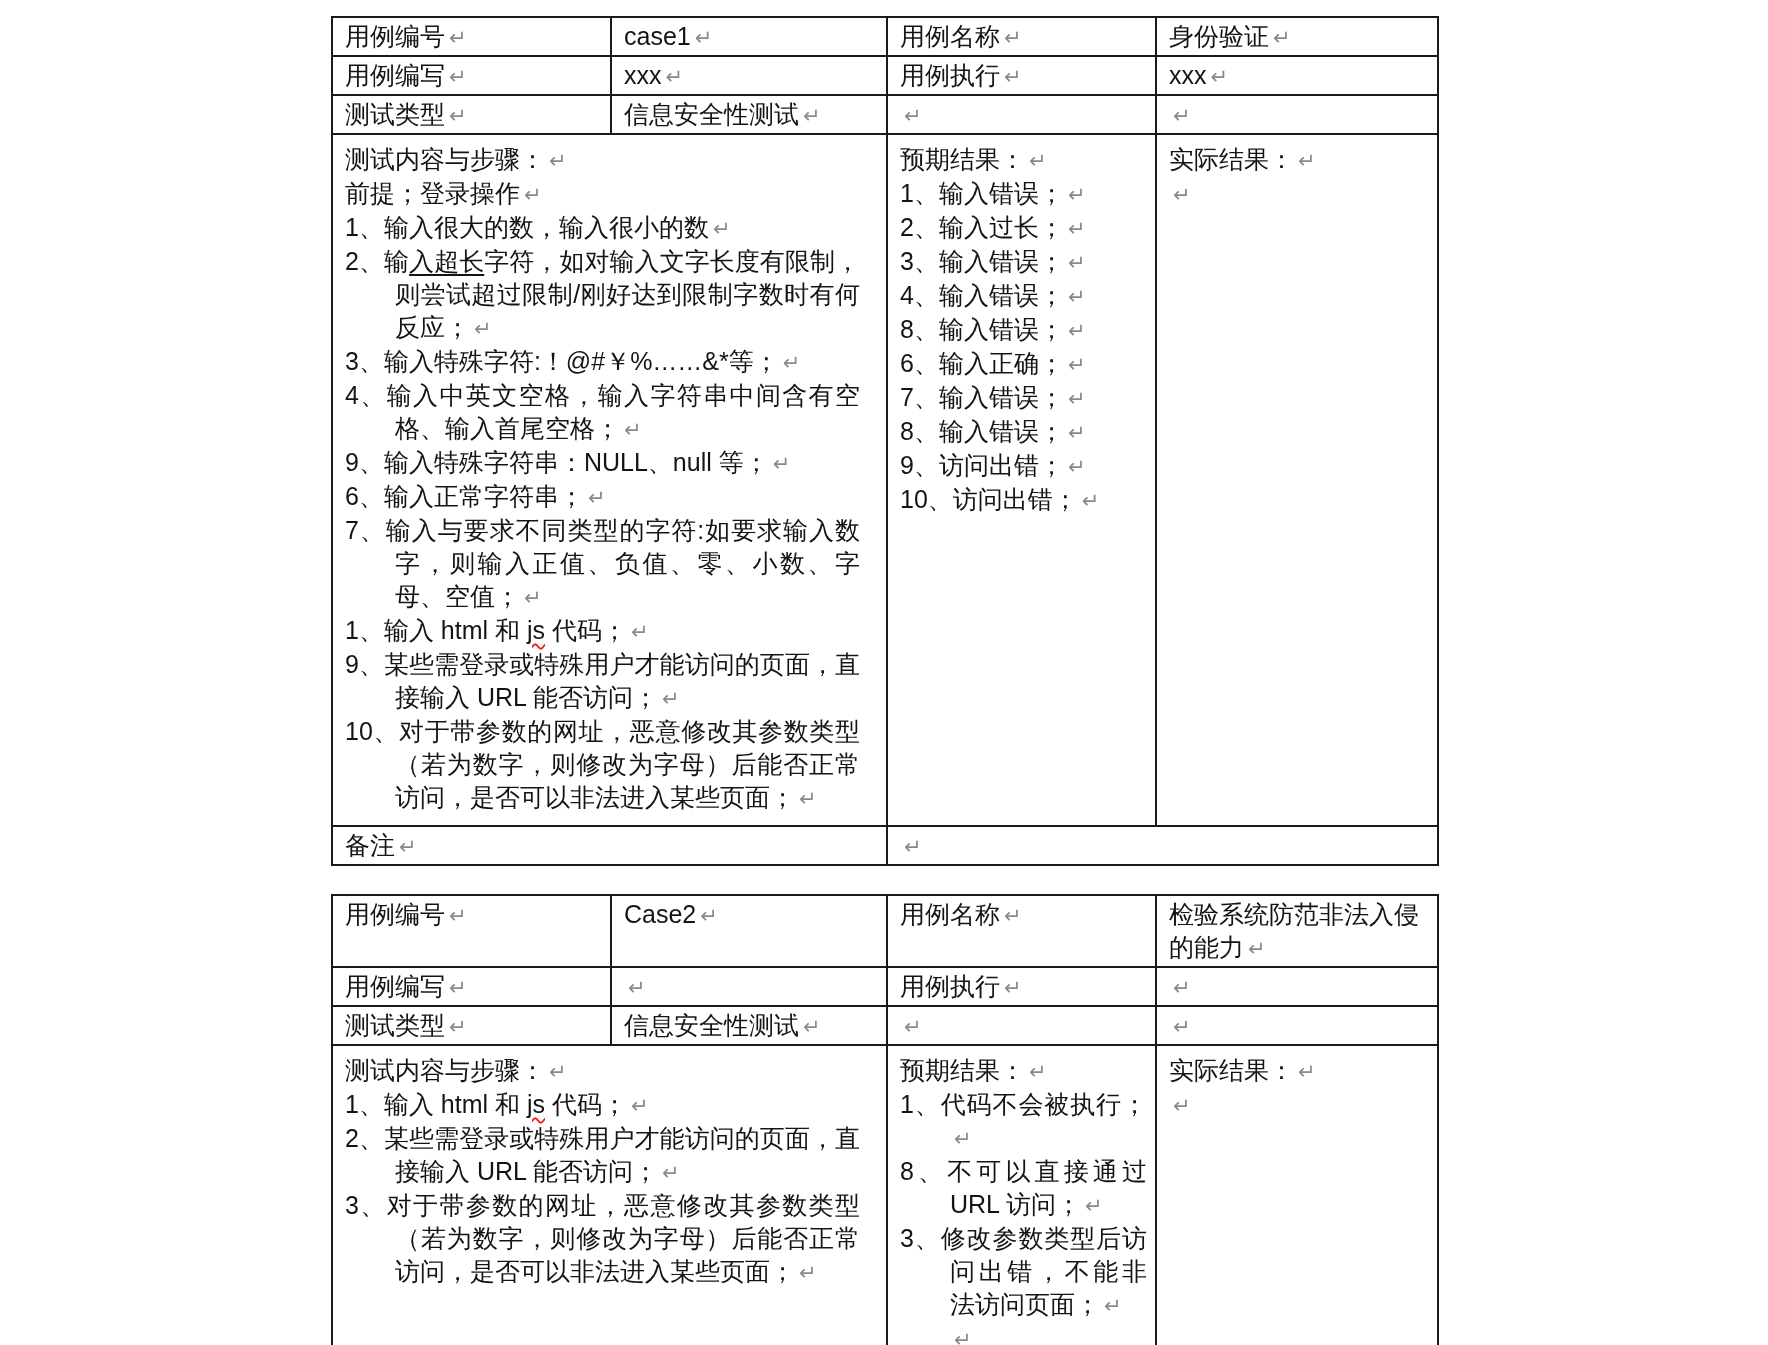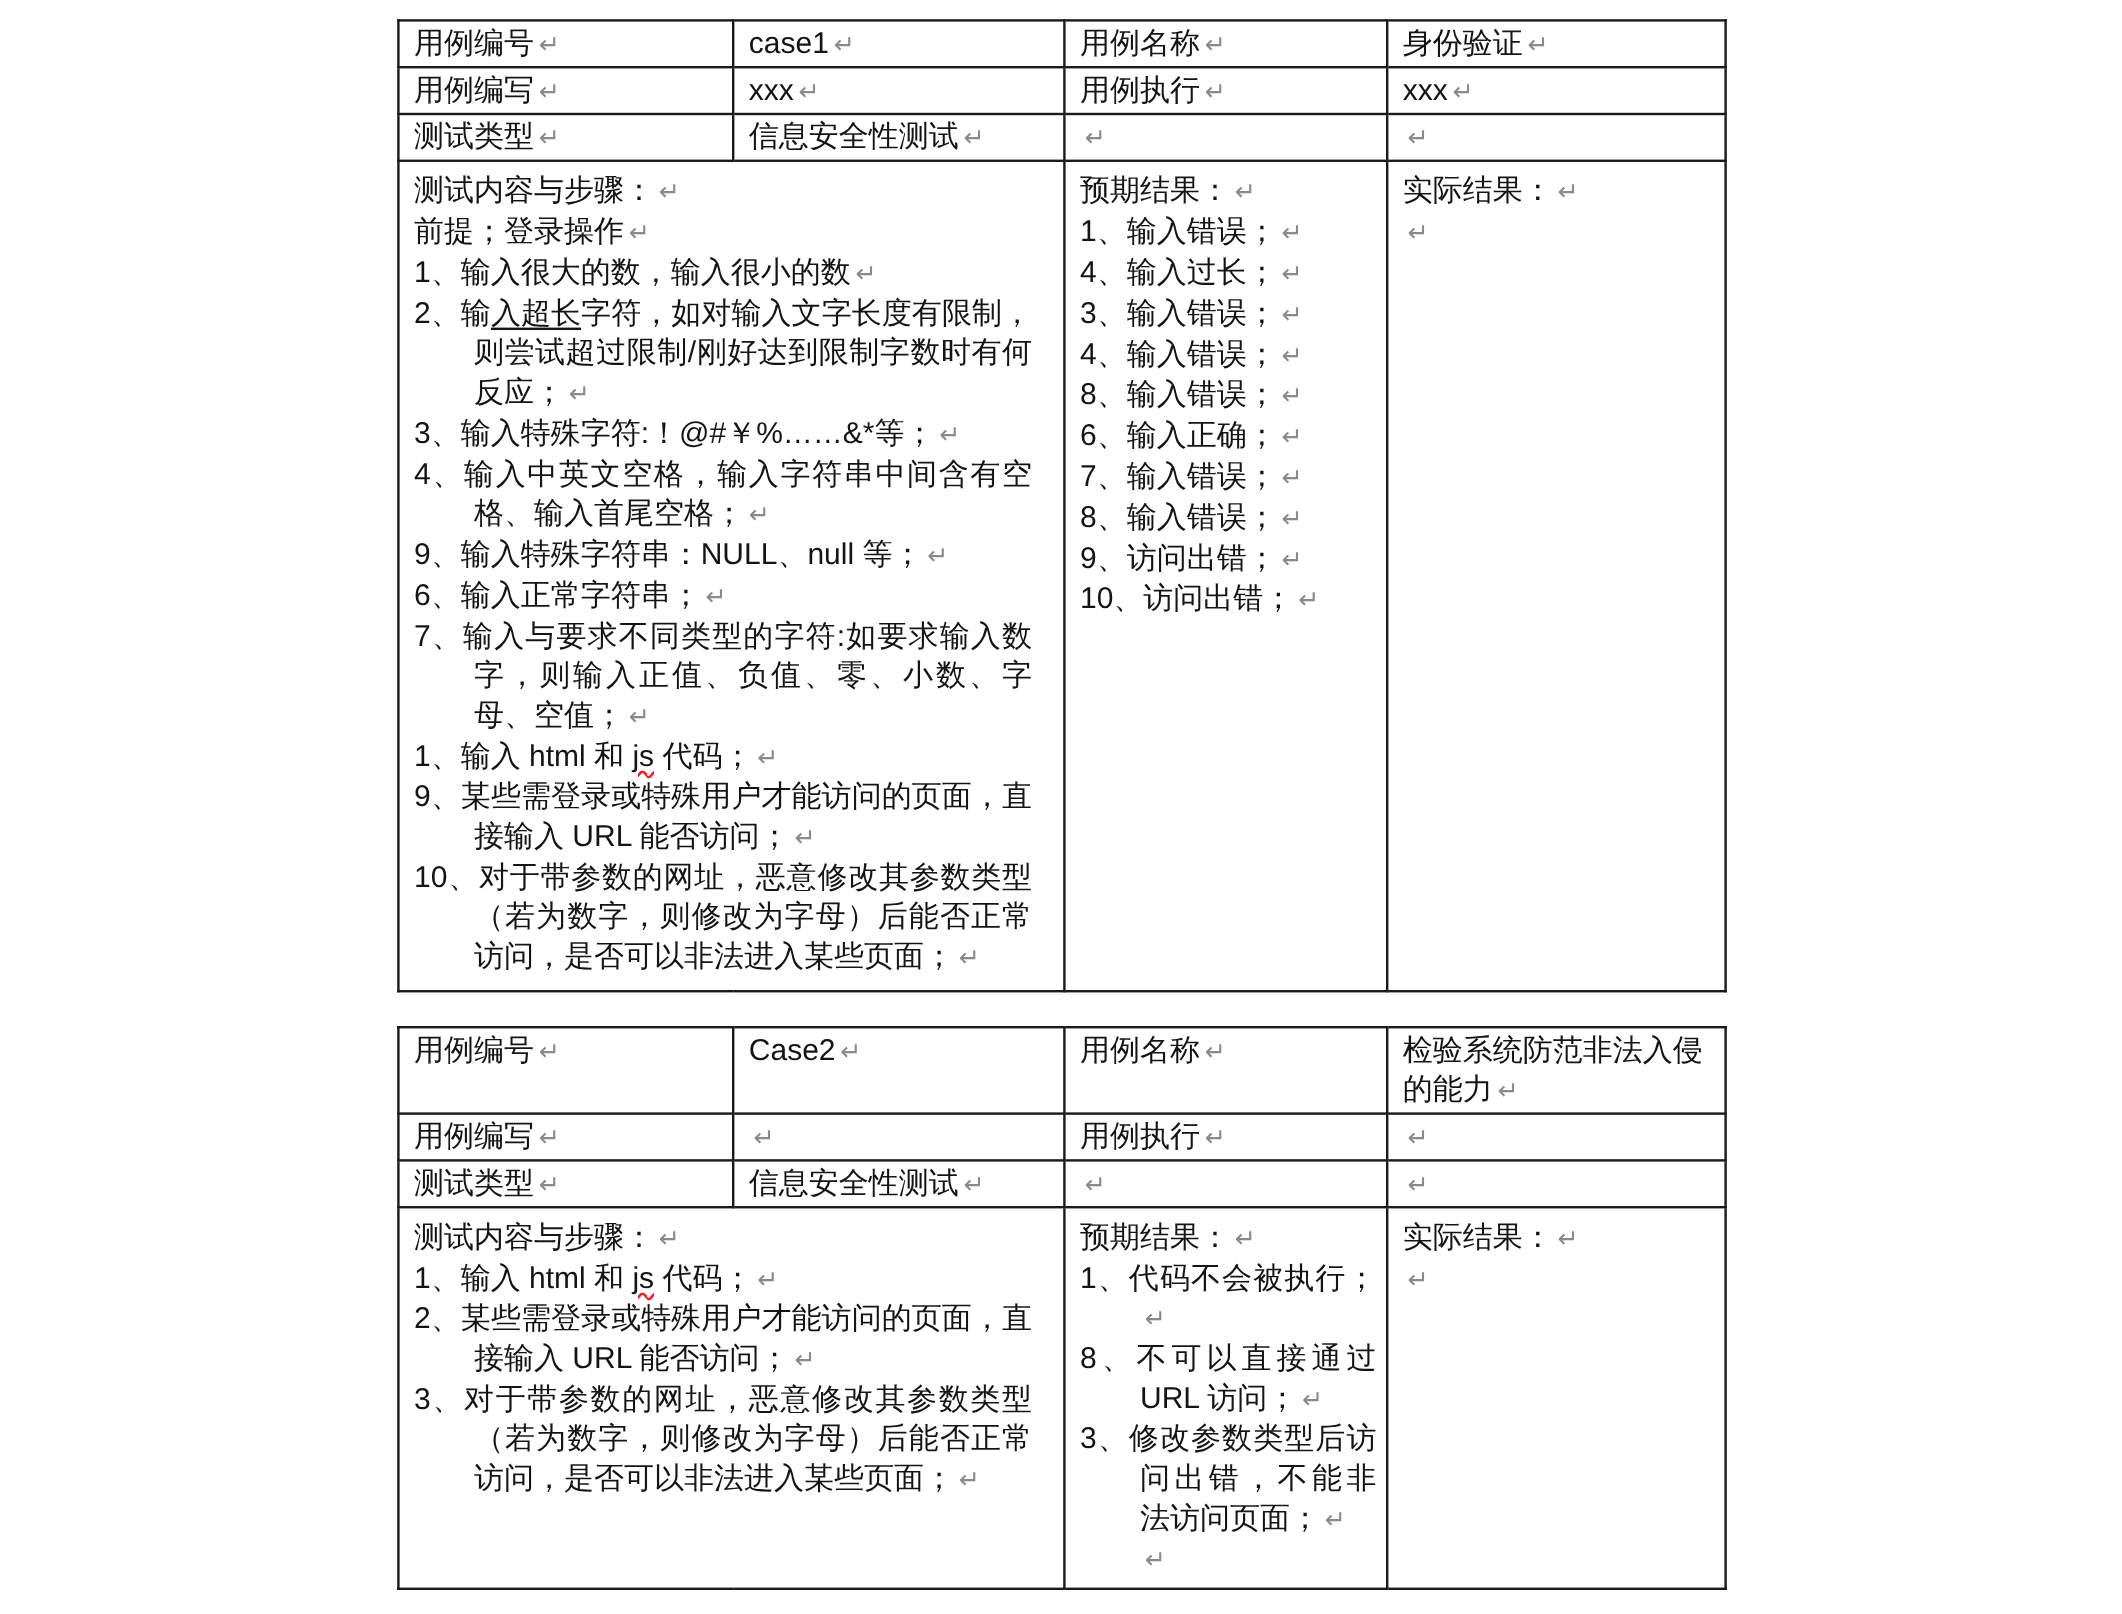--- a/index.html
+++ b/index.html
@@ -99,34 +99,38 @@
             <div class="para hang"><span>9、输入特殊字符串：NULL、null 等；</span><span class="mark">↵</span></div>
             <div class="para hang"><span>6、输入正常字符串；</span><span class="mark">↵</span></div>
             <div class="para hang"><span>7、输入与要求不同类型的字符:如要求输入数字，则输入正值、负值、零、小数、字母、空值；</span><span class="mark">↵</span></div>
             <div class="para hang"><span>1、输入 html 和 </span><span class="wavy-red">js</span><span> 代码；</span><span class="mark">↵</span></div>
             <div class="para hang"><span>9、某些需登录或特殊用户才能访问的页面，直接输入 URL 能否访问；</span><span class="mark">↵</span></div>
             <div class="para hang"><span>10、对于带参数的网址，恶意修改其参数类型（若为数字，则修改为字母）后能否正常访问，是否可以非法进入某些页面；</span><span class="mark">↵</span></div>
           </td>
       <td class="content narrow">
             <div class="para title"><span>预期结果：</span><span class="mark">↵</span></div>
             <div class="para hang"><span>1、输入错误；</span><span class="mark">↵</span></div>
-            <div class="para hang"><span>4、输入过长；</span><span class="mark">↵</span></div>
+            <div class="para hang"><span>2、输入过长；</span><span class="mark">↵</span></div>
             <div class="para hang"><span>3、输入错误；</span><span class="mark">↵</span></div>
             <div class="para hang"><span>4、输入错误；</span><span class="mark">↵</span></div>
             <div class="para hang"><span>8、输入错误；</span><span class="mark">↵</span></div>
             <div class="para hang"><span>6、输入正确；</span><span class="mark">↵</span></div>
             <div class="para hang"><span>7、输入错误；</span><span class="mark">↵</span></div>
             <div class="para hang"><span>8、输入错误；</span><span class="mark">↵</span></div>
             <div class="para hang"><span>9、访问出错；</span><span class="mark">↵</span></div>
             <div class="para hang"><span>10、访问出错；</span><span class="mark">↵</span></div>
           </td>
       <td class="content narrow">
             <div class="para title"><span>实际结果：</span><span class="mark">↵</span></div>
             <div class="para title"><span class="mark">↵</span></div>
           </td>
+    </tr>
+    <tr class="noter">
+      <td colspan="2"><span>备注</span><span class="mark">↵</span></td>
+      <td colspan="2"><span></span><span class="mark">↵</span></td>
     </tr>
   </tbody>
     </table>
 
   <table class="case">
     <colgroup>
       <col style="width:279px">
         <col style="width:276px">
         <col style="width:269px">
         <col style="width:282px">

